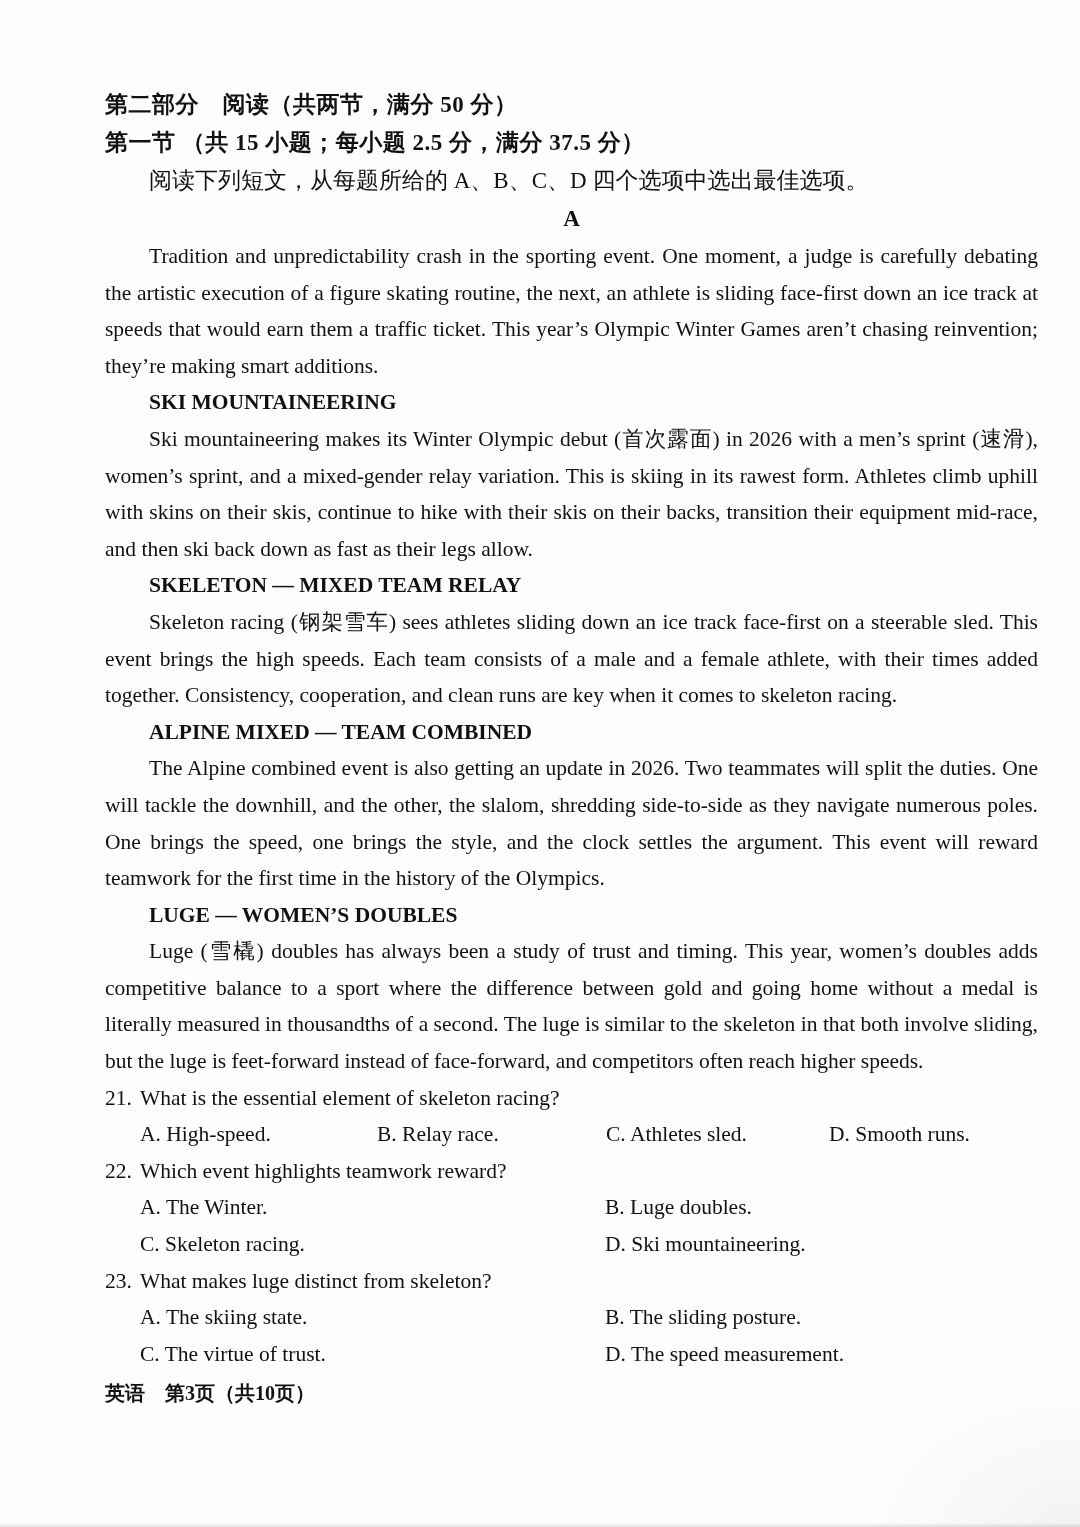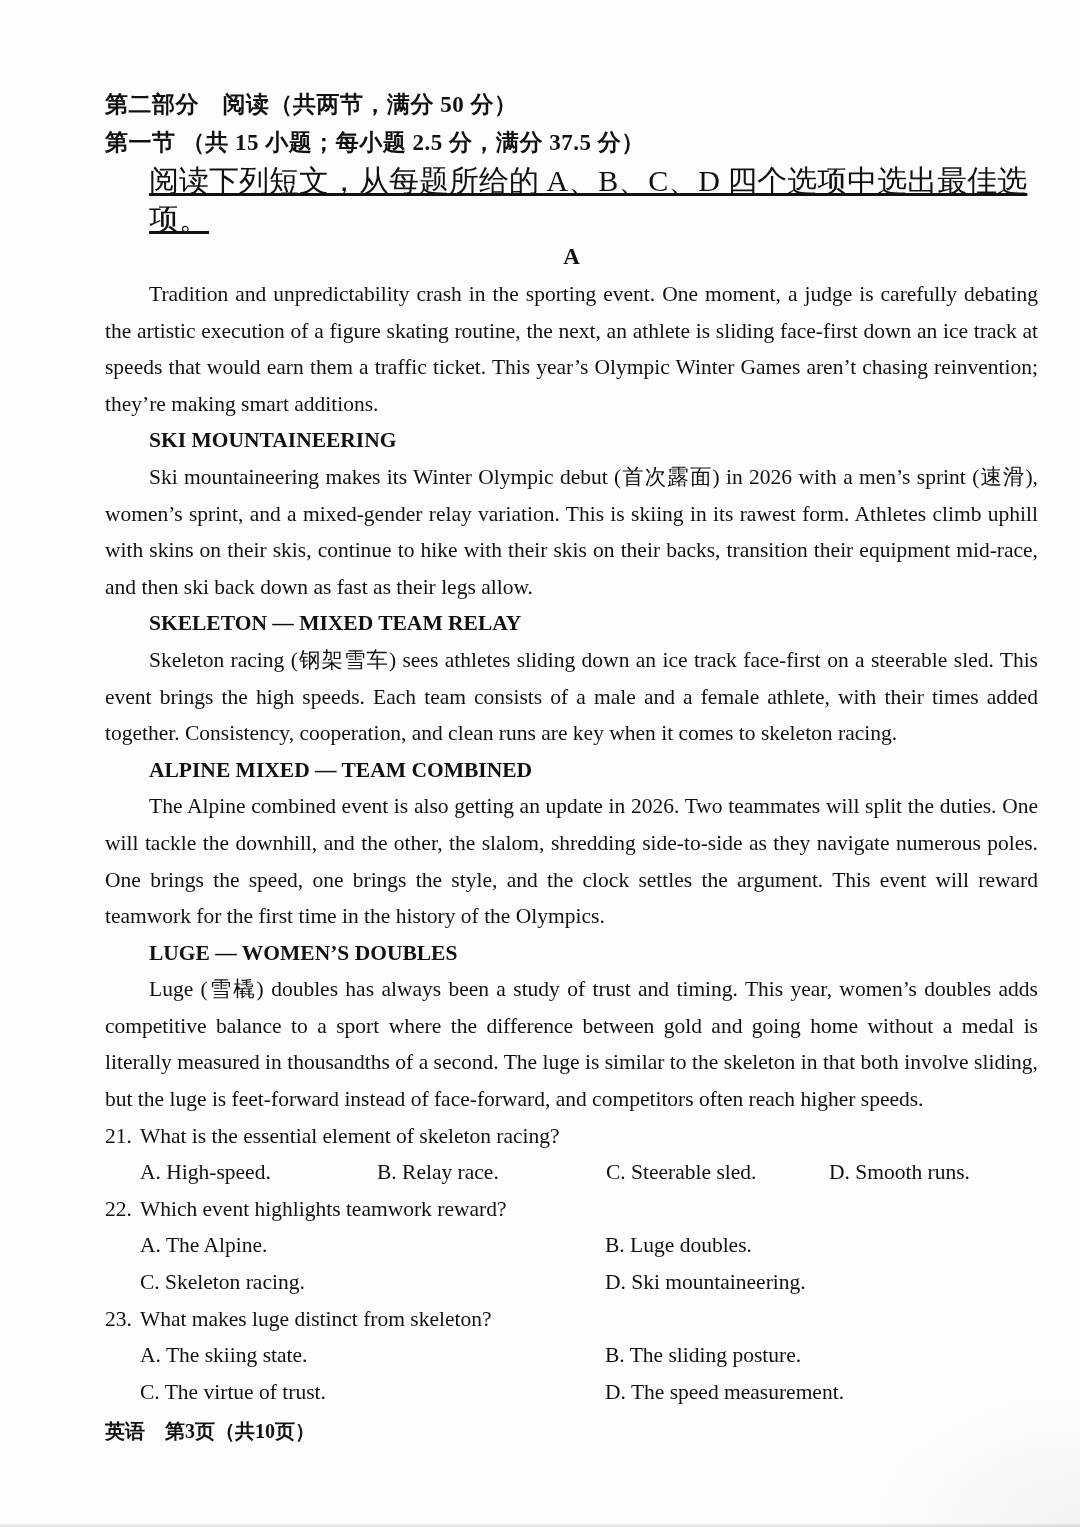--- a/index.html
+++ b/index.html
@@ -34,24 +34,23 @@
     right: 42px;
     top: 86px;
   }
   .h-cn {
     font-weight: bold;
     font-size: 23px;
     line-height: 38px;
     letter-spacing: 0.5px;
   }
   .instructions {
-    font-size: 30px;
+    font-size: 23px;
     line-height: 38px;
     padding-left: 44px;
-    text-decoration: underline;
   }
   .passage-label {
     font-weight: bold;
     font-size: 23px;
     line-height: 38px;
     text-align: center;
   }
   .para {
     margin: 0;
     font-size: 21.5px;
@@ -116,31 +115,31 @@
     <div class="sec-heading">LUGE — WOMEN’S DOUBLES</div>
     <p class="para">Luge (雪橇) doubles has always been a study of trust and timing. This year, women’s doubles adds competitive balance to a sport where the difference between gold and going home without a medal is literally measured in thousandths of a second. The luge is similar to the skeleton in that both involve sliding, but the luge is feet-forward instead of face-forward, and competitors often reach higher speeds.</p>
 
     <div class="question">
       <div class="q-line">
         <span class="q-num">21.</span><span>What is the essential element of skeleton racing?</span>
       </div>
       <div class="opts-row">
         <span class="opt o1">A. High-speed.</span>
         <span class="opt o2">B. Relay race.</span>
-        <span class="opt o3">C. Steerable sled.</span>
+        <span class="opt o3">C. Athletes sled.</span>
         <span class="opt">D. Smooth runs.</span>
       </div>
     </div>
 
     <div class="question">
       <div class="q-line">
         <span class="q-num">22.</span><span>Which event highlights teamwork reward?</span>
       </div>
       <div class="opts-row">
-        <span class="opt wA">A. The Alpine.</span>
+        <span class="opt wA">A. The Winter.</span>
         <span class="opt">B. Luge doubles.</span>
       </div>
       <div class="opts-row">
         <span class="opt wA">C. Skeleton racing.</span>
         <span class="opt">D. Ski mountaineering.</span>
       </div>
     </div>
 
     <div class="question">
       <div class="q-line">

